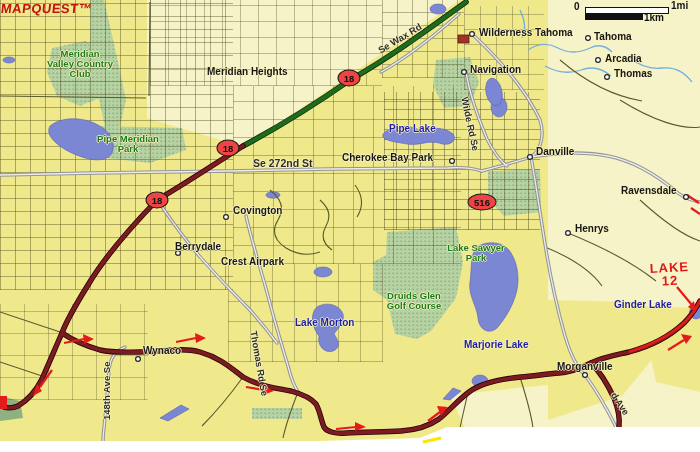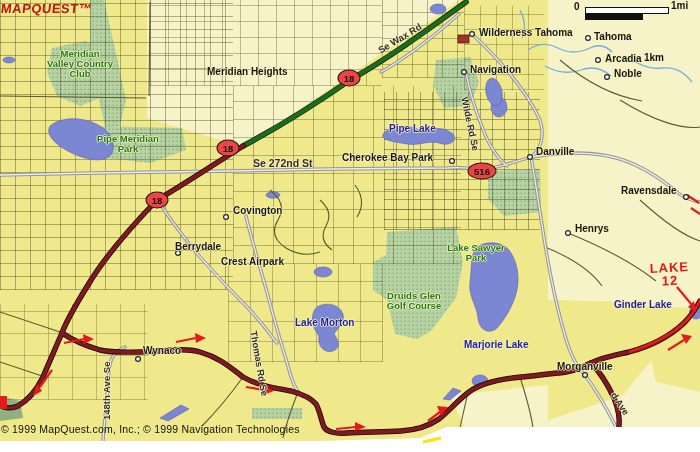--- a/index.html
+++ b/index.html
@@ -36,30 +36,30 @@
     repeating-linear-gradient(90deg,rgba(72,72,28,.33) 0 1px,transparent 1px 16px);}
 
   .lbl{position:absolute;font-size:10px;font-weight:bold;color:#161616;white-space:nowrap;
        text-shadow:1px 0 0 rgba(248,243,190,.8),-1px 0 0 rgba(248,243,190,.8),0 1px 0 rgba(248,243,190,.8),0 -1px 0 rgba(248,243,190,.8);}
   .lbl-lake{color:#1d1da8;}
   .lbl-park{color:#1e7a1e;text-align:center;font-size:9.5px;line-height:10px;width:110px;}
   .lbl-road{font-size:9.5px;color:#2e2e2e;transform-origin:0 0;}
   .shield{position:absolute;background:#ef4444;border:1.5px solid #1a1a1a;border-radius:50%;
           width:21px;height:15px;display:flex;align-items:center;justify-content:center;
           font-size:9.5px;font-weight:bold;color:#111;transform:translate(-50%,-50%);}
-  .shield.wide{width:27px;}
+  .shield.wide{width:27px;margin-top:31px;}
   #logo{position:absolute;left:1px;top:1px;color:#c21212;font-weight:800;font-size:13px;
         letter-spacing:.5px;transform:skewX(-6deg);}
   #copyright{position:absolute;left:1px;top:423px;font-size:10.5px;color:#101010;letter-spacing:.2px;}
   #scalebar{position:absolute;left:574px;top:0;width:126px;height:24px;font-size:10px;font-weight:bold;color:#111;}
   #scalebar .b1{position:absolute;left:11px;top:7px;width:82px;height:5px;background:#fff;border:1.2px solid #111;}
   #scalebar .b2{position:absolute;left:11px;top:14px;width:56px;height:4px;background:#111;border:1px solid #111;}
   #scalebar .z{position:absolute;left:0;top:1px;}
   #scalebar .mi{position:absolute;left:97px;top:0;}
-  #scalebar .km{position:absolute;left:70px;top:12px;margin-top:40px;}
+  #scalebar .km{position:absolute;left:70px;top:12px;}
   #lake12{position:absolute;left:650px;top:261px;color:#e01818;font-weight:bold;font-size:13px;
           text-align:center;line-height:13px;transform:rotate(-3deg);letter-spacing:1px;}
 </style>
 </head>
 <body>
 
 <div class="map">
 
   <svg width="700" height="452">
     <defs>
@@ -210,21 +210,21 @@
     <div class="b1"></div>
     <div class="b2"></div>
     <span class="mi">1mi</span>
     <span class="km">1km</span>
   </div>
 
   <div class="lbl" style="left:207px;top:66px">Meridian Heights</div>
   <div class="lbl" style="left:479px;top:27px">Wilderness Tahoma</div>
   <div class="lbl" style="left:594px;top:31px">Tahoma</div>
   <div class="lbl" style="left:605px;top:53px">Arcadia</div>
-  <div class="lbl" style="left:614px;top:68px">Noble</div>
+  <div class="lbl" style="left:614px;top:68px">Thomas</div>
   <div class="lbl" style="left:470px;top:64px">Navigation</div>
   <div class="lbl" style="left:342px;top:152px">Cherokee Bay Park</div>
   <div class="lbl" style="left:536px;top:146px">Danville</div>
   <div class="lbl" style="left:621px;top:185px">Ravensdale</div>
   <div class="lbl" style="left:575px;top:223px">Henrys</div>
   <div class="lbl" style="left:233px;top:205px">Covington</div>
   <div class="lbl" style="left:175px;top:241px">Berrydale</div>
   <div class="lbl" style="left:221px;top:256px">Crest Airpark</div>
   <div class="lbl" style="left:557px;top:361px">Morganville</div>
   <div class="lbl" style="left:143px;top:345px">Wynaco</div>
@@ -262,14 +262,13 @@
   <div class="shield" style="left:349px;top:78px">18</div>
   <div class="shield" style="left:228px;top:148px">18</div>
   <div class="shield" style="left:157px;top:200px">18</div>
   <div class="shield wide" style="left:482px;top:171px">516</div>
 
   <div id="lake12">
     <div>LAKE</div>
     <div>12</div>
   </div>
 
-  <div id="copyright">© 1999 MapQuest.com, Inc.; © 1999 Navigation Technologies</div>
 </div>
 
 </body></html>

